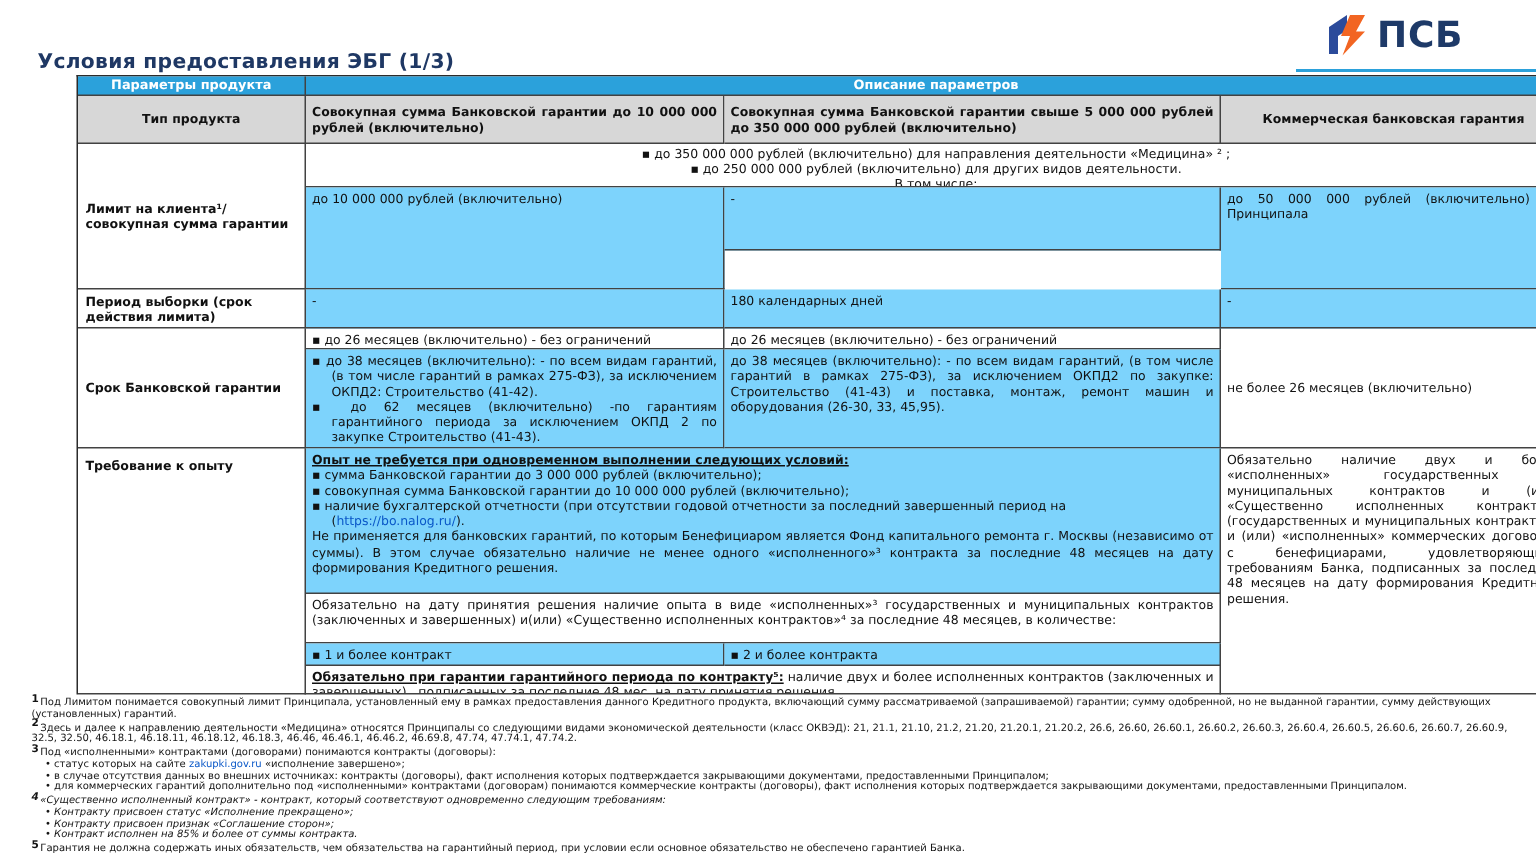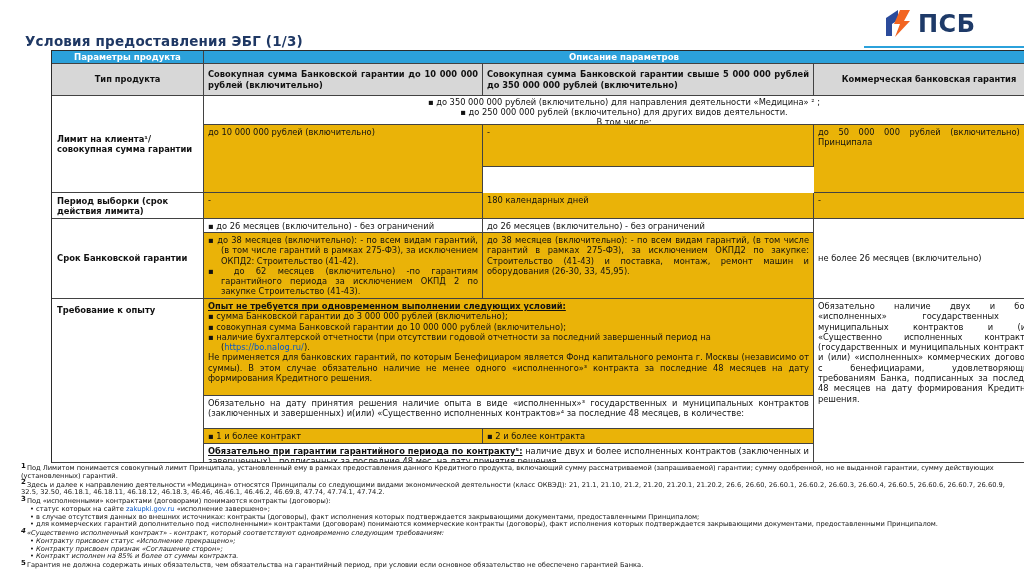--- a/index.html
+++ b/index.html
@@ -1,31 +1,31 @@
 <!DOCTYPE html>
 <html><head>
 <meta charset="utf-8">
 <style>
   html,body{margin:0;padding:0;}
   body{width:1024px;height:574px;background:#fff;position:relative;overflow:hidden;
        font-family:"DejaVu Sans","Liberation Sans",sans-serif;color:#111;}
   .page-title{position:absolute;left:25px;top:33px;font-size:13.5px;font-weight:bold;color:#1F3864;letter-spacing:.2px;}
-  .logo{position:absolute;left:886px;top:9px;display:flex;align-items:center;gap:6px;}
+  .logo{position:absolute;left:886px;top:9px;display:flex;gap:6px;}
   .logo-text{font-size:24px;font-weight:800;color:#1E3A68;letter-spacing:.5px;}
   .top-rule{position:absolute;left:864px;top:46px;width:160px;height:2px;background:#2BA1DB;}
 
   .tbl{position:absolute;left:21px;top:50px;display:grid;
        grid-template-columns:152px 279px 331px 231px;
        grid-template-rows:13px 32px 29px 42px 26px 26px 14px 66px 97px 33px 15px 19px;
        border-top:1.5px solid #2b2b2b;border-left:1.5px solid #2b2b2b;
        font-size:8.3px;line-height:1.24;margin-left:30px;}
   .c{border-right:1px solid #424242;border-bottom:1px solid #424242;padding:2px 4px;overflow:hidden;}
   .blue{background:#2BA1DB;color:#fff;font-weight:bold;text-align:center;font-size:8.6px;padding:0 2px;display:flex;align-items:center;justify-content:center;}
   .ghdr{background:#D7D7D7;font-weight:bold;}
-  .grey{background:#eab308;}
+  .grey{background:#7dd3fc;}
   .lbl{font-weight:bold;font-size:8.4px;padding:3px 4px 3px 5px;}
   .vc{display:flex;align-items:center;}
   .ctr{justify-content:center;text-align:center;}
   .just{text-align:justify;}
   .inner{width:100%;}
   .hang{padding-left:13px;text-indent:-13px;}
   .center-lines{text-align:center;padding-top:2px;line-height:1.2;}
   .bold{font-weight:bold;text-decoration:underline;}
   .link{color:#0A58C8;cursor:pointer;}
 

